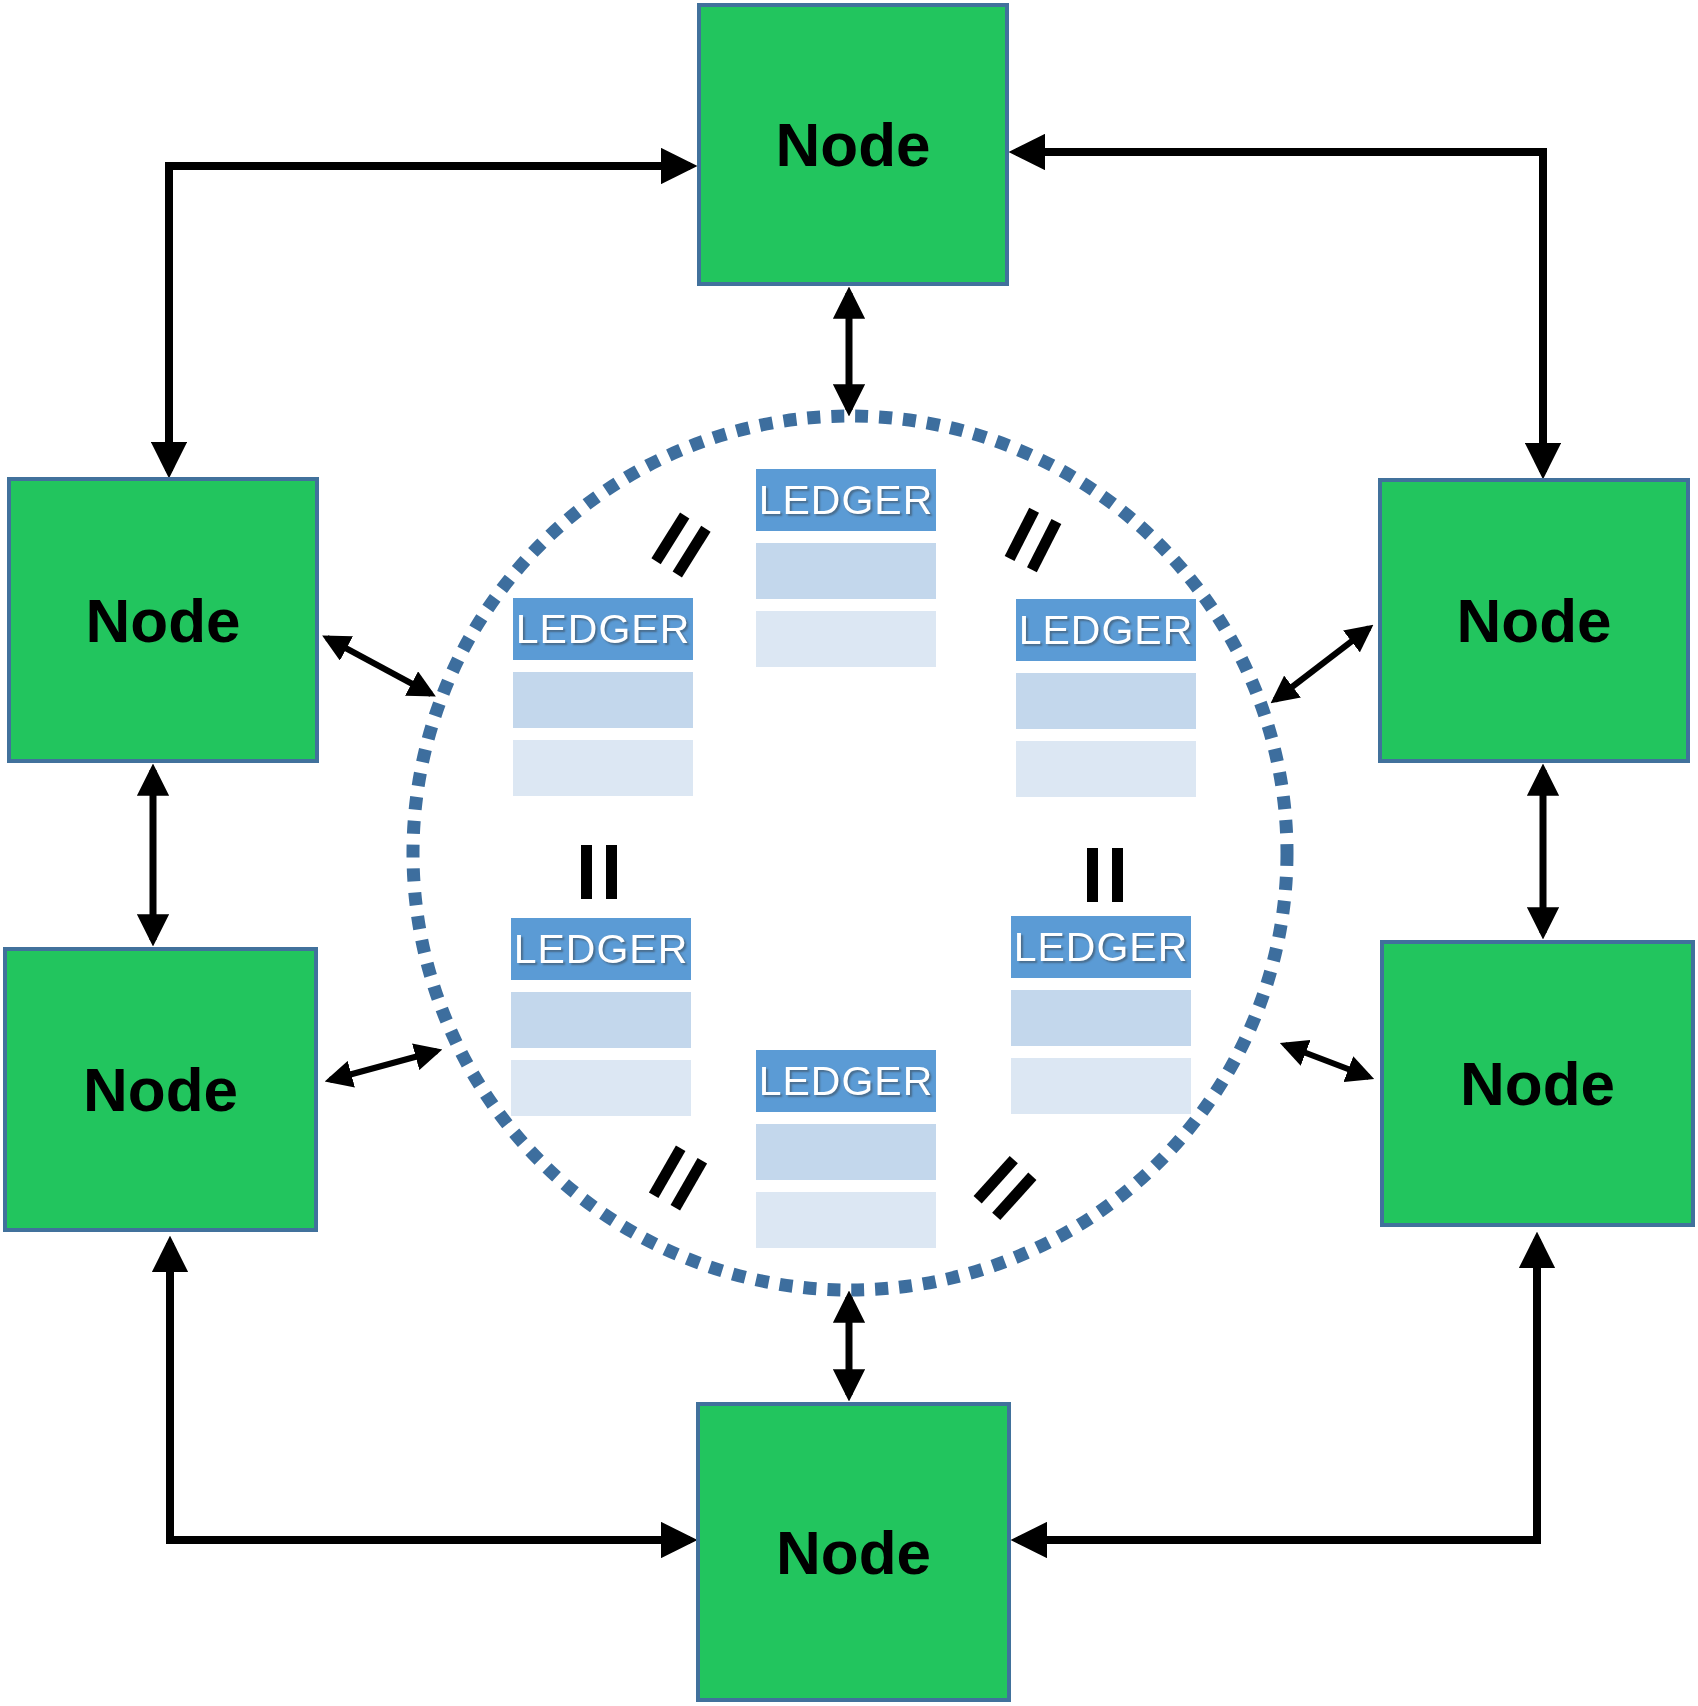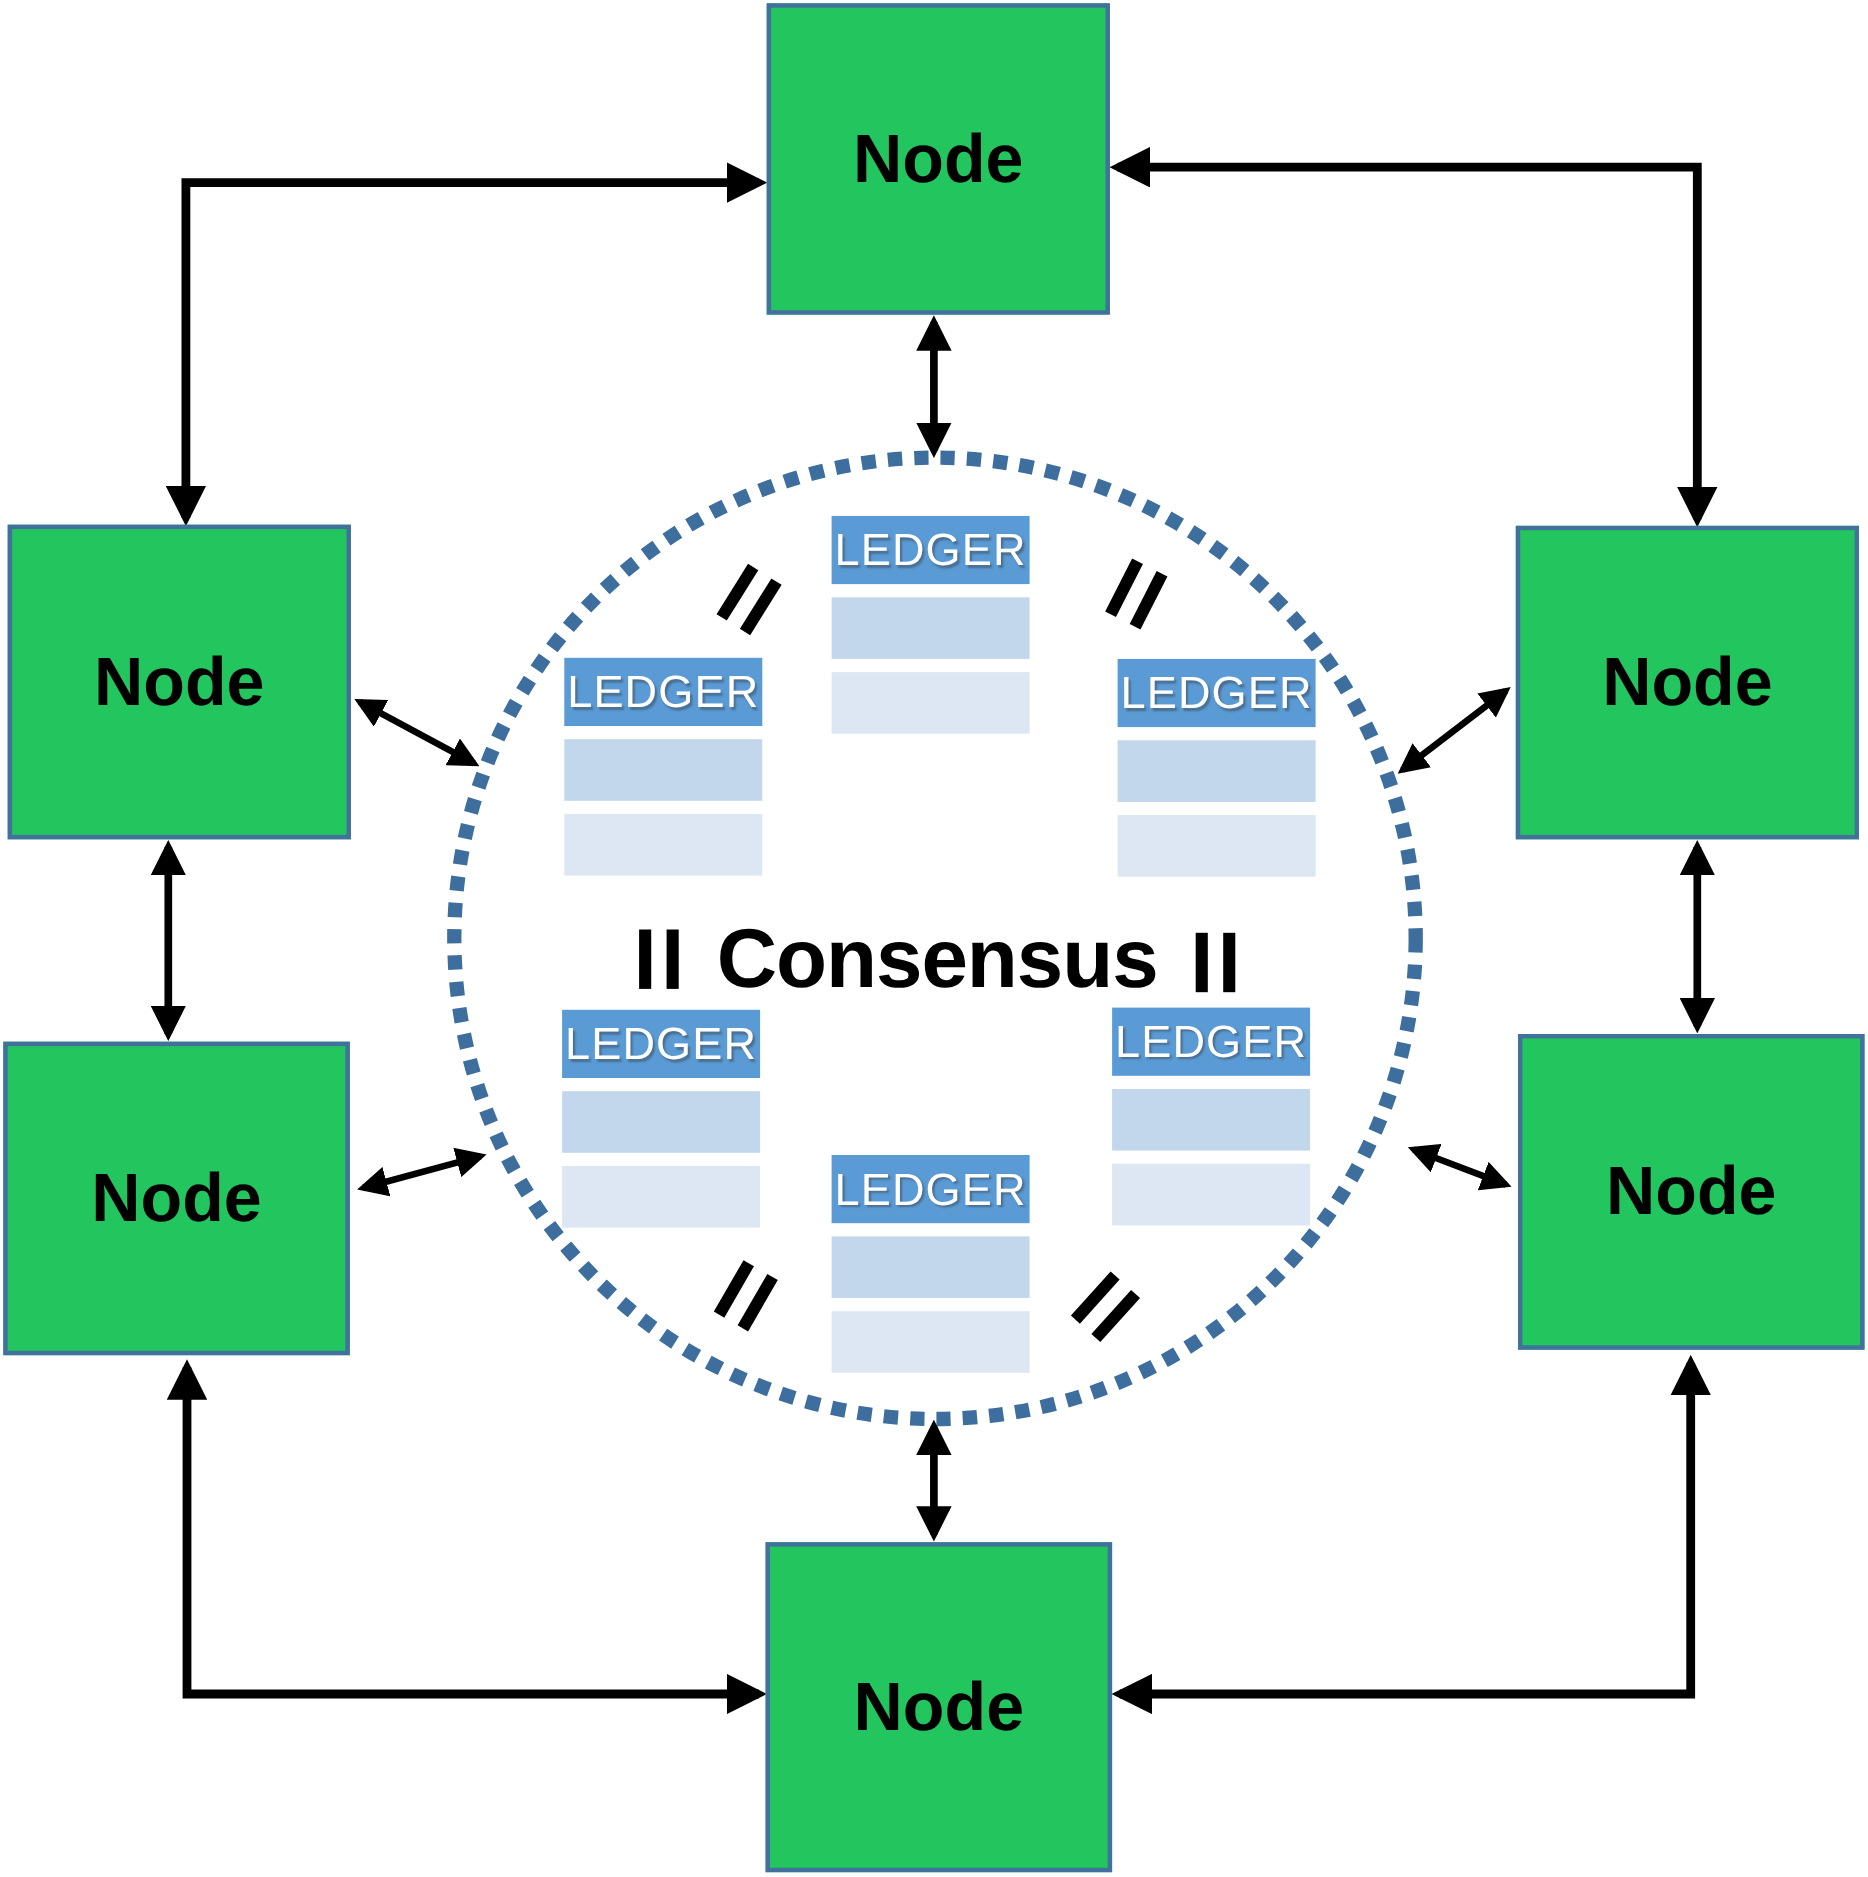--- a/index.html
+++ b/index.html
@@ -139,21 +139,20 @@
     <div class="r2"></div>
   </div>
   <div class="ledger" style="left:756px;top:1050px;">
     <div class="hdr">
       <span>LEDGER</span>
     </div>
     <div class="r1"></div>
     <div class="r2"></div>
   </div>
 
-  <div id="consensus">Consensus</div>
 
   <div class="eq" style="left:581px;top:845px;">
     <span class="bar b1"></span>
       <span class="bar b2"></span>
   </div>
   <div class="eq" style="left:1087px;top:848px;">
     <span class="bar b1"></span>
       <span class="bar b2"></span>
   </div>
   <div class="eq rot32" style="left:663px;top:518px;">

